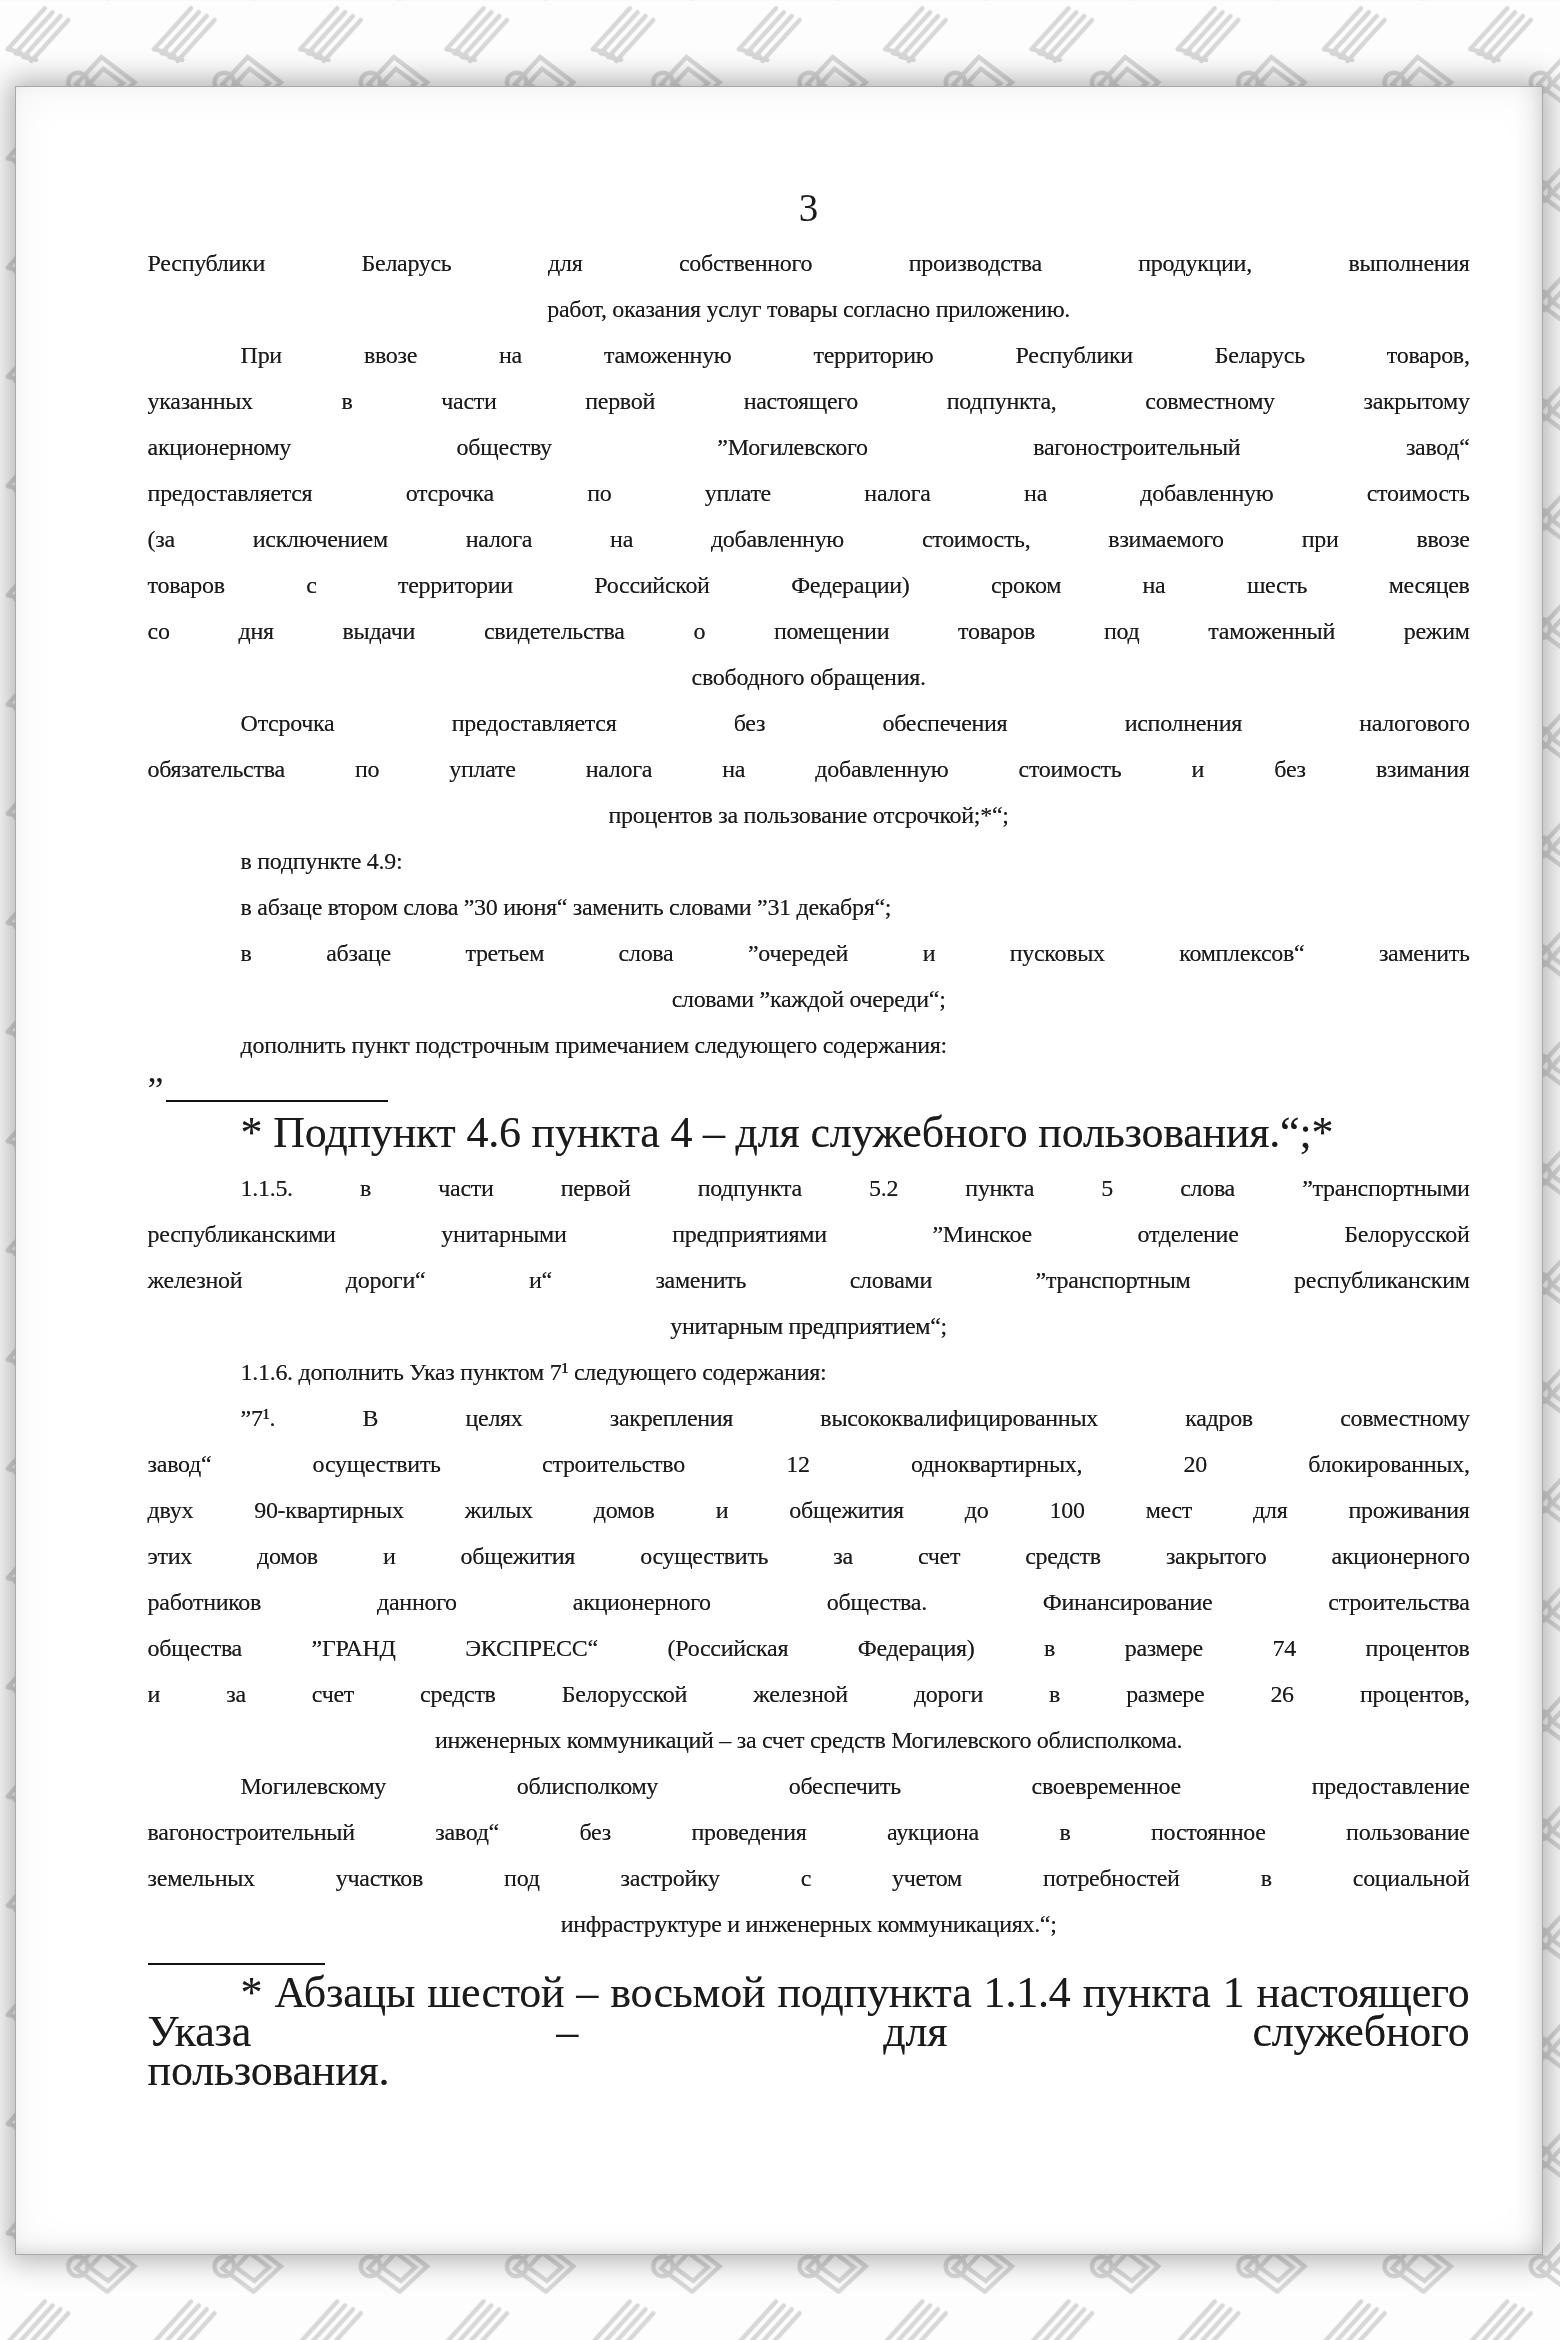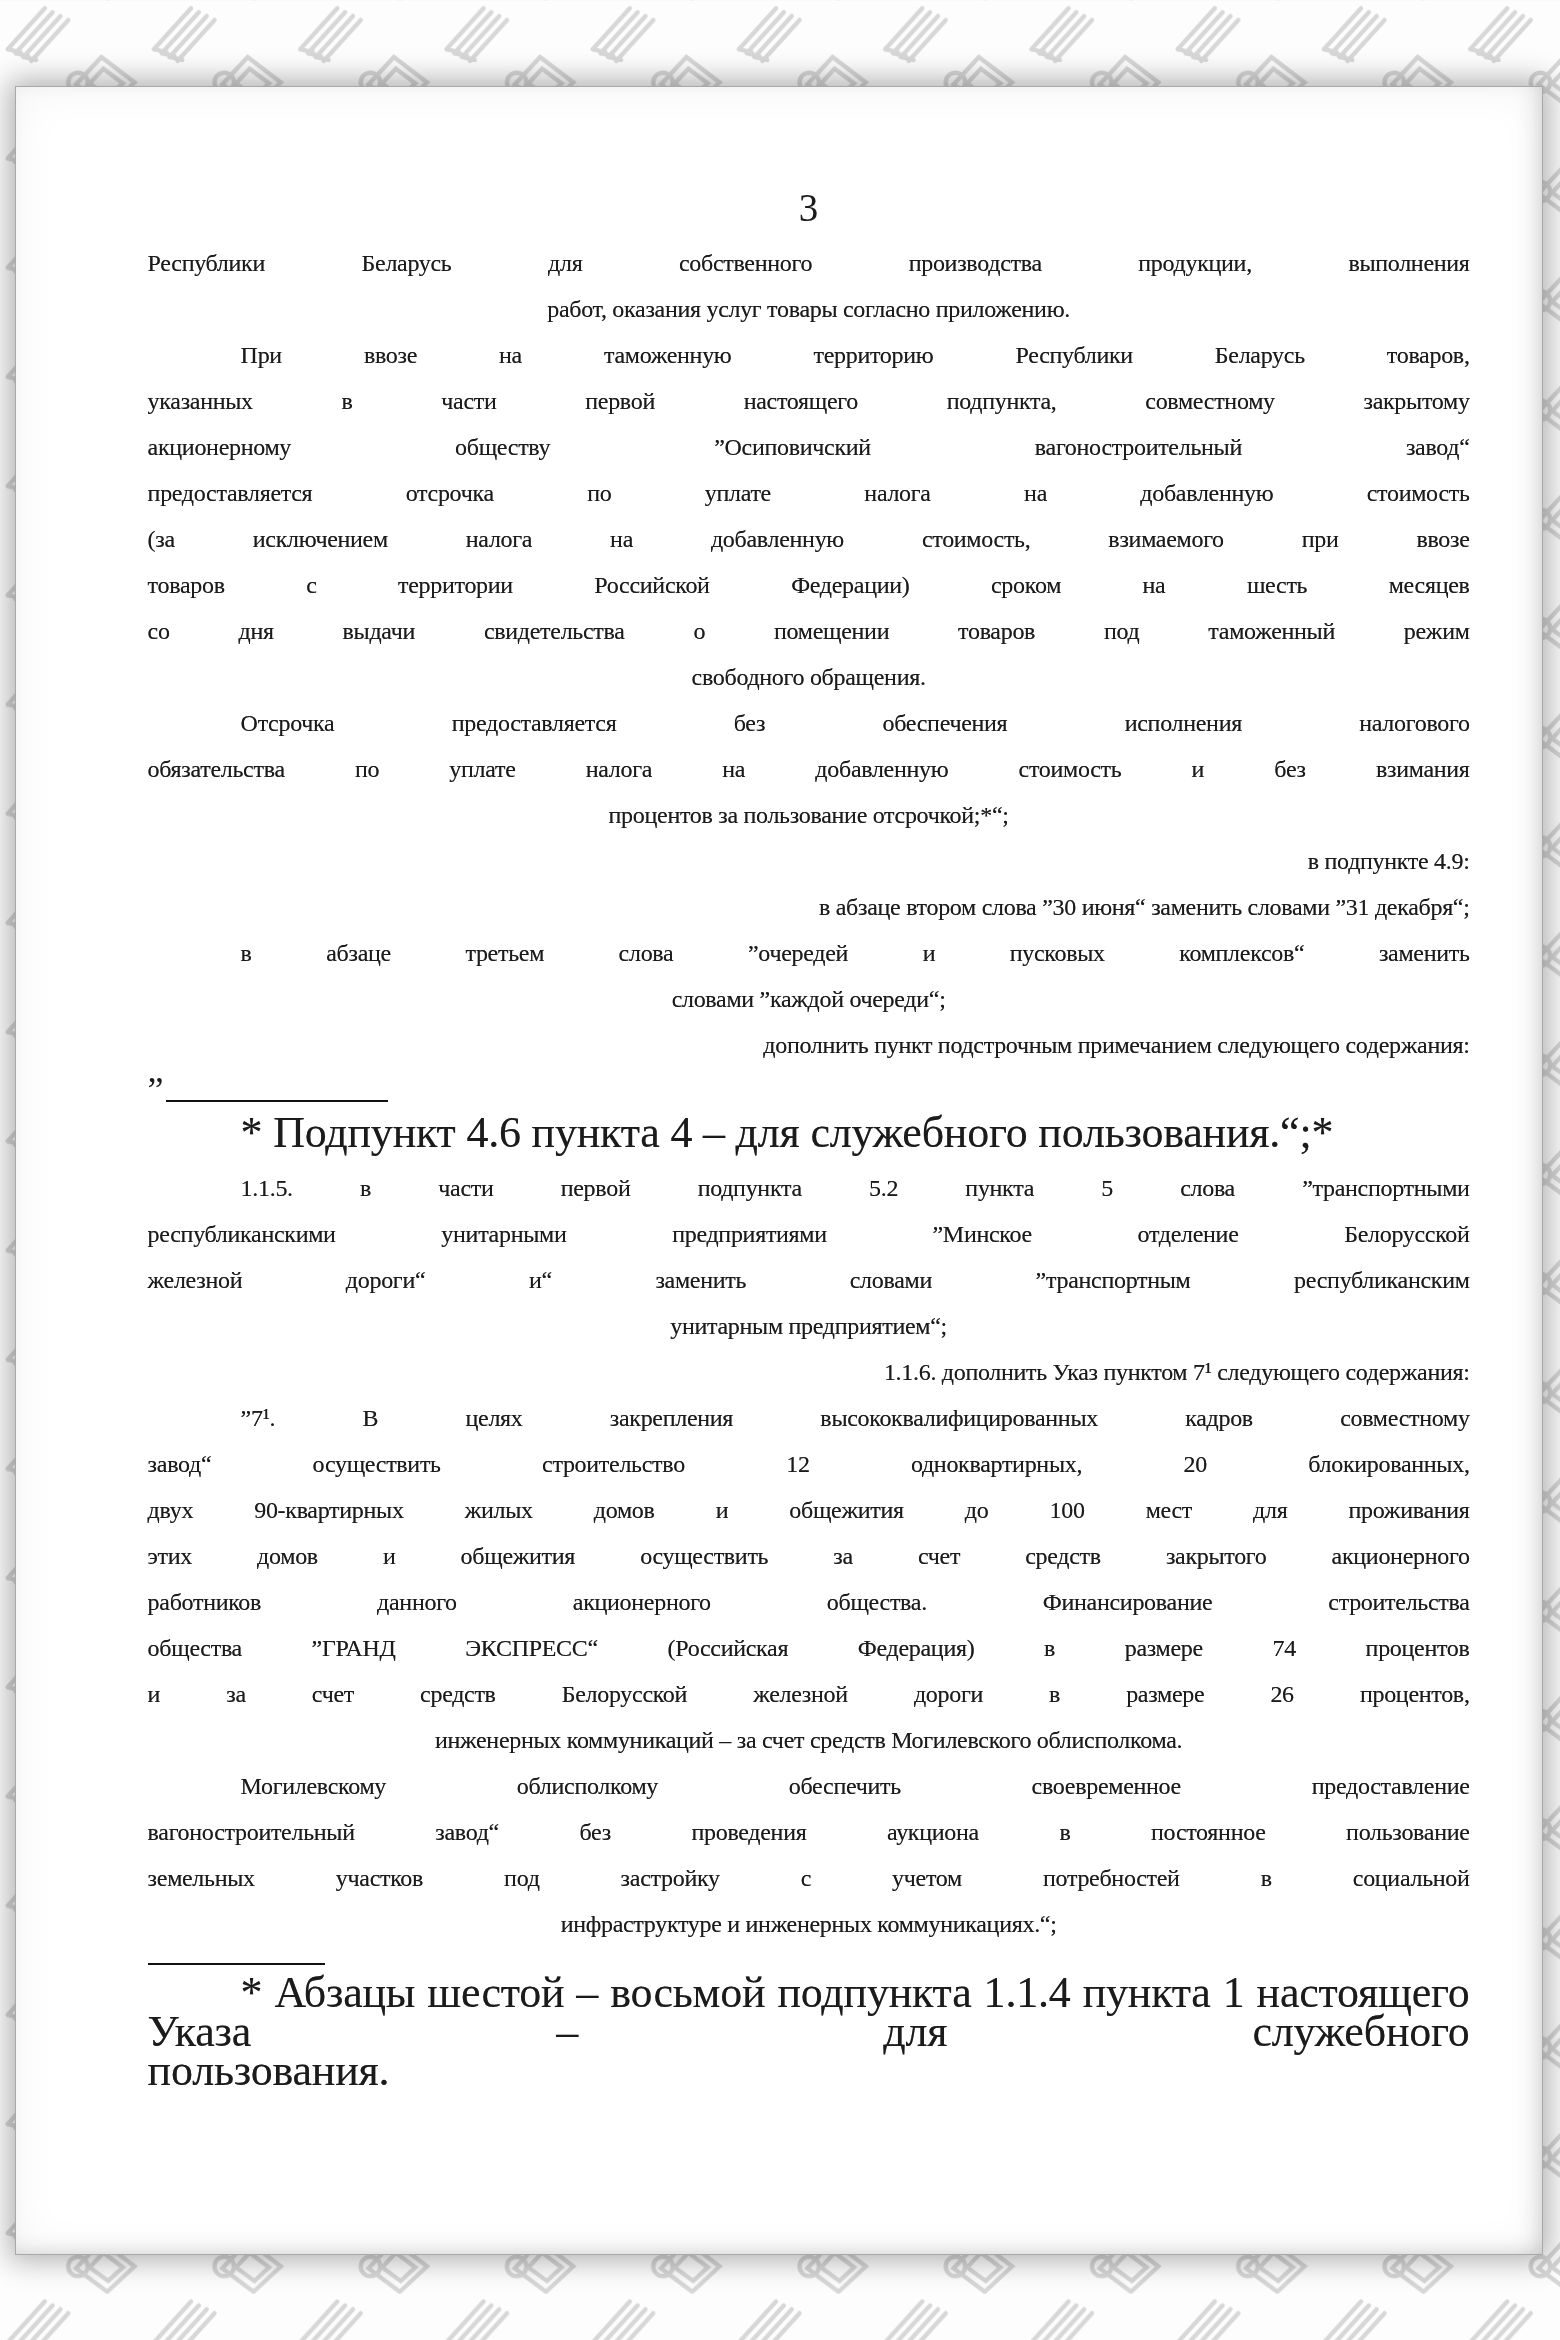--- a/index.html
+++ b/index.html
@@ -36,21 +36,21 @@
   .body-block{margin-top:9.8px;}
   .line{
     font-size:24px;line-height:46px;height:46px;
     letter-spacing:-0.3px;
     white-space:normal;
     text-shadow:0 0 0.6px rgba(0,0,0,.55);
   }
   .j {text-align:justify;text-align-last:justify;}
   .jl{text-align:center;}
   .ji{text-align:justify;text-align-last:justify;text-indent:93px;}
-  .li{text-align:right;text-indent:93px;}
+  .li{text-align:left;text-indent:93px;}
   .qrow{height:45px;font-size:36px;line-height:45px;}
   .qrow .rule{
     display:inline-block;width:222px;height:1px;
     border-bottom:2.9px solid #111;
     vertical-align:baseline;margin-left:2px;
   }
   .fn{
     font-size:44px;line-height:39px;
     letter-spacing:-0.2px;
     text-shadow:0 0 0.5px rgba(0,0,0,.5);
@@ -88,21 +88,21 @@
 
 <div class="page">
 
   <div class="page-number">3</div>
 
   <div class="body-block">
       <div class="line j">Республики Беларусь для собственного производства продукции, выполнения</div>
       <div class="line jl">работ, оказания услуг товары согласно приложению.</div>
       <div class="line ji">При ввозе на таможенную территорию Республики Беларусь товаров,</div>
       <div class="line j">указанных в части первой настоящего подпункта, совместному закрытому</div>
-      <div class="line j">акционерному обществу ”Осиповичский вагоностроительный завод“</div>
+      <div class="line j">акционерному обществу ”Могилевского вагоностроительный завод“</div>
       <div class="line j">предоставляется отсрочка по уплате налога на добавленную стоимость</div>
       <div class="line j">(за исключением налога на добавленную стоимость, взимаемого при ввозе</div>
       <div class="line j">товаров с территории Российской Федерации) сроком на шесть месяцев</div>
       <div class="line j">со дня выдачи свидетельства о помещении товаров под таможенный режим</div>
       <div class="line jl">свободного обращения.</div>
       <div class="line ji">Отсрочка предоставляется без обеспечения исполнения налогового</div>
       <div class="line j">обязательства по уплате налога на добавленную стоимость и без взимания</div>
       <div class="line jl">процентов за пользование отсрочкой;*“;</div>
       <div class="line li">в подпункте 4.9:</div>
       <div class="line li">в абзаце втором слова ”30 июня“ заменить словами ”31 декабря“;</div>

